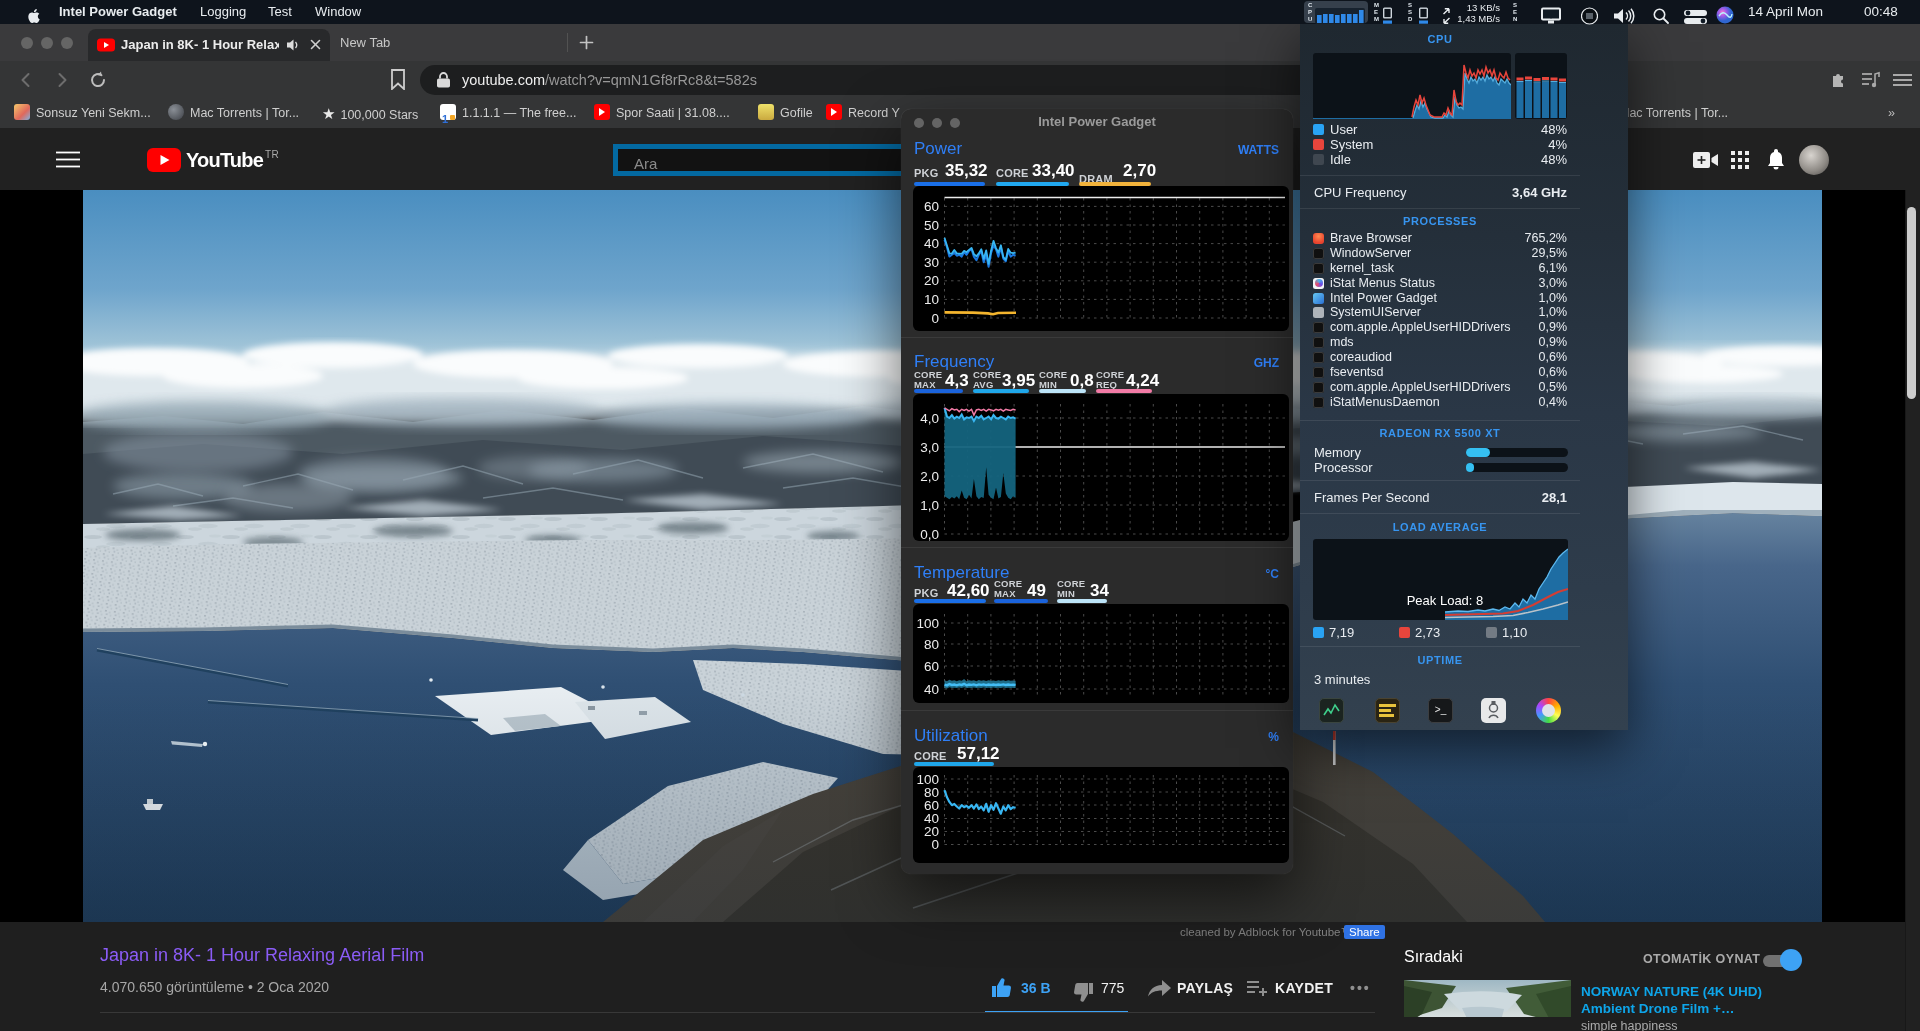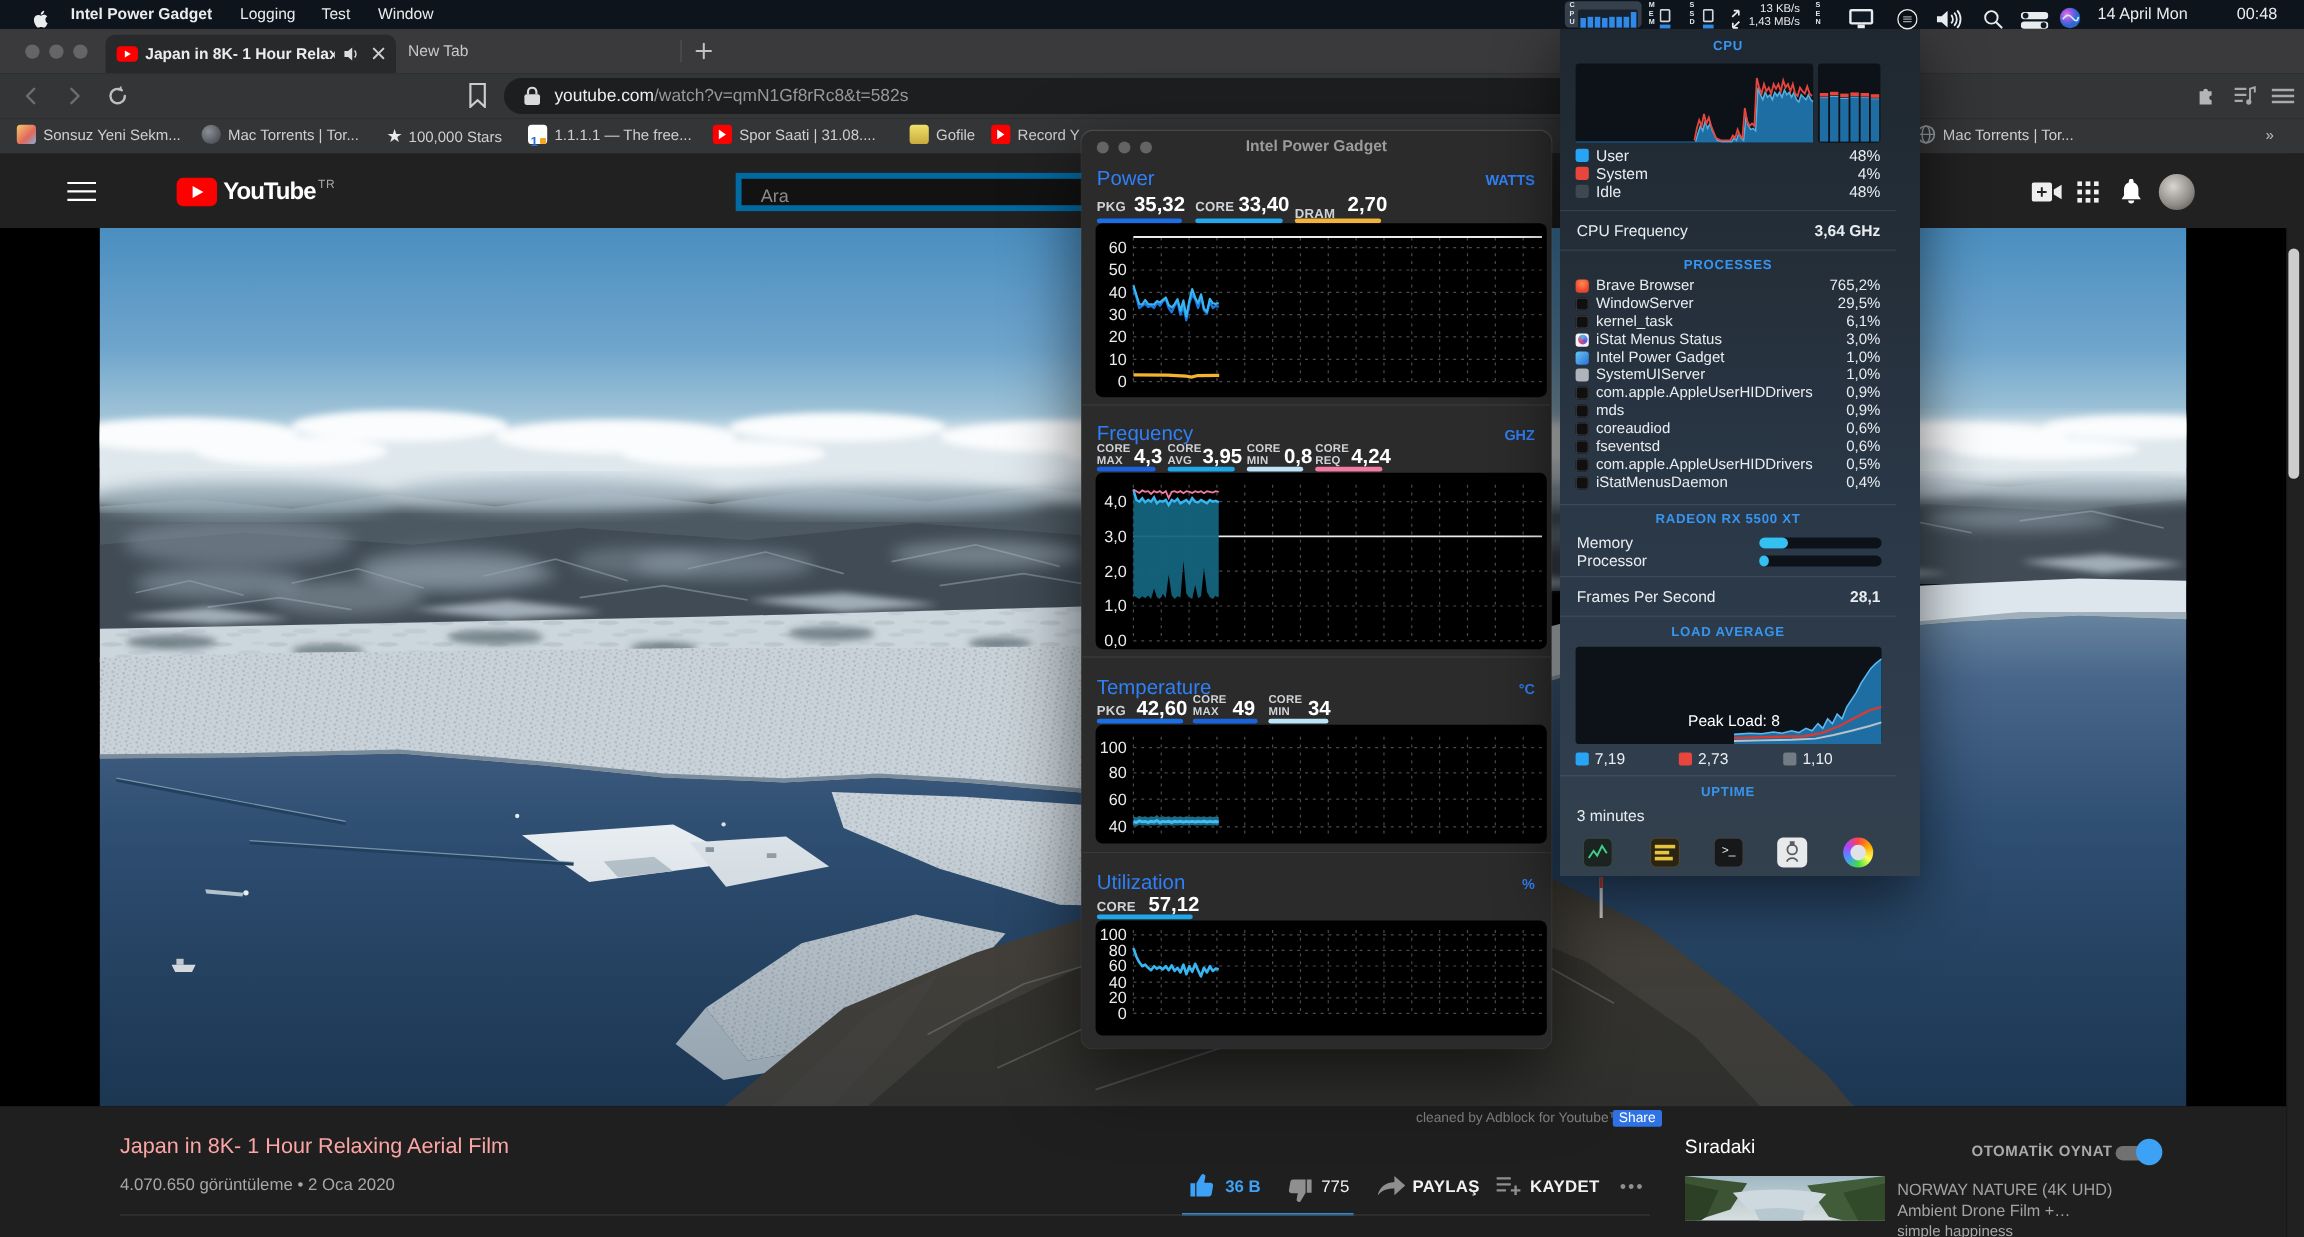--- a/index.html
+++ b/index.html
@@ -30,21 +30,21 @@
 
 
 #ipg { position:absolute; left:901px; top:109px; width:392px; height:765px; background:#2b2b2b; border-radius:10px; box-shadow:0 22px 60px rgba(0,0,0,.6), 0 0 1px rgba(255,255,255,.25); z-index:20; }
 .ipg-sec-label { color:#2f7ff7; font-size:17px; }
 .ipg-unit { color:#2f7ff7; font-size:12px; font-weight:bold; }
 .gbox { position:absolute; background:#000; border-radius:6px; }
 .statlbl { color:#cfd2d6; font-size:11px; font-weight:bold; letter-spacing:.2px; }
 .statval { color:#fff; font-size:17px; font-weight:bold; }
 
 
-#istat { position:absolute; left:1300px; top:24px; width:300px; height:706px; background:linear-gradient(180deg,#1f2830 0%,#242f3a 30%,#2a3746 55%,#2e3c4b 80%,#33414f 100%); box-shadow:0 18px 50px rgba(0,0,0,.6); z-index:30; color:#e9edf1; font-size:13px; }
+#istat { position:absolute; left:1300px; top:24px; width:328px; height:706px; background:linear-gradient(180deg,#1f2830 0%,#242f3a 30%,#2a3746 55%,#2e3c4b 80%,#33414f 100%); box-shadow:0 18px 50px rgba(0,0,0,.6); z-index:30; color:#e9edf1; font-size:13px; }
 .sechead { color:#3795f0; font-size:11px; font-weight:bold; letter-spacing:.6px; text-align:center; }
 .divline { position:absolute; left:0; width:280px; height:1px; background:rgba(255,255,255,.09); }
 .prow { position:relative; height:14.9px; line-height:14.9px; font-size:12.5px; }
 .picon { position:absolute; left:13px; top:2px; width:11px; height:11px; border-radius:2.5px; }
 .pname { position:absolute; left:30px; white-space:nowrap; }
 .ppct { position:absolute; right:13px; }
 </style>
 </head>
 <body>
 <div id="stage">
@@ -460,21 +460,21 @@
       <ellipse cx="450" cy="278" rx="55" ry="12" fill="#97a5b0" opacity="0.4"></ellipse>
     </g>
 
     <rect x="0" y="500" width="1739" height="232" fill="url(#vig)"></rect>
   </svg>
   </div>
     </div>
   <div id="below">
     <div class="abs" style="left:1180px;top:4px;color:#828282;font-size:11.5px">cleaned by Adblock for Youtube™</div>
     <div class="abs" style="left:1344px;top:3px;background:#2f72e4;color:#fff;font-size:11.5px;padding:1px 5px;border-radius:2px">Share</div>
-    <div class="abs" style="left:100px;top:23px;color:#fca5a5;font-size:18px">Japan in 8K- 1 Hour Relaxing Aerial Film</div>
+    <div class="abs" style="left:100px;top:23px;color:#8b5cf6;font-size:18px">Japan in 8K- 1 Hour Relaxing Aerial Film</div>
     <div class="abs" style="left:100px;top:57px;color:#a7a7a7;font-size:14px">4.070.650 görüntüleme • 2 Oca 2020</div>
     <svg class="abs" style="left:991px;top:56px" width="21" height="20" viewBox="0 0 21 20">
         <path d="M1 8 h4 v11 H1 Z M6 19 h10.5 a2.2 2.2 0 0 0 2.2-1.8 l1.2-7 A2.2 2.2 0 0 0 17.7 7.6 H12.5 l.9-4.6 A1.9 1.9 0 0 0 9.8 1.6 L6 8 Z" fill="#3da2f5"></path>
       </svg>
     <div class="abs" style="left:1021px;top:58px;color:#3da2f5;font-size:14px;font-weight:bold">36 B</div>
     <svg class="abs" style="left:1073px;top:60px" width="21" height="20" viewBox="0 0 21 20">
         <g transform="rotate(180 10.5 10)">
           <path d="M1 8 h4 v11 H1 Z M6 19 h10.5 a2.2 2.2 0 0 0 2.2-1.8 l1.2-7 A2.2 2.2 0 0 0 17.7 7.6 H12.5 l.9-4.6 A1.9 1.9 0 0 0 9.8 1.6 L6 8 Z" fill="#8f8f8f"></path>
         </g>
       </svg>
@@ -512,21 +512,21 @@
           <rect width="167" height="51" fill="url(#nw1)"></rect>
           <path d="M0 0 L52 6 L38 28 L0 40 Z" fill="#3d5434"></path>
           <path d="M0 6 L28 12 L18 34 L0 46 Z" fill="#2c4026"></path>
           <path d="M167 0 L102 8 L120 34 L167 46 Z" fill="#415c38"></path>
           <path d="M167 6 L132 14 L146 40 L167 51 Z" fill="#314a2a"></path>
           <path d="M40 14 Q80 8 118 15 L102 32 Q80 27 57 32 Z" fill="#cdd9de"></path>
           <path d="M58 28 Q80 25 100 29 L96 45 Q82 41 66 45 Z" fill="#b8c8d0"></path>
           <text x="83" y="49" text-anchor="middle" fill="#f0f3f4" font-size="16" font-family="Liberation Sans" letter-spacing="4">NORWAY</text>
         </svg>
     </div>
-    <div class="abs" style="left:1581px;top:61px;color:#a3a3a3;font-size:13.5px;font-weight:normal;line-height:17px">NORWAY NATURE (4K UHD)<br>Ambient Drone Film +…</div>
+    <div class="abs" style="left:1581px;top:61px;color:#0ea5e9;font-size:13.5px;font-weight:bold;line-height:17px">NORWAY NATURE (4K UHD)<br>Ambient Drone Film +…</div>
     <div class="abs" style="left:1581px;top:97px;color:#aaa;font-size:12.5px">simple happiness</div>
   </div>
   <div id="scrollcol"></div>
   <div id="scrollthumb"></div>
   <div id="ipg">
     <div class="abs" style="left:13px;top:9px;width:10px;height:10px;border-radius:50%;background:#646464"></div>
     <div class="abs" style="left:31px;top:9px;width:10px;height:10px;border-radius:50%;background:#646464"></div>
     <div class="abs" style="left:49px;top:9px;width:10px;height:10px;border-radius:50%;background:#646464"></div>
     <div class="abs" style="left:0;top:5px;width:392px;text-align:center;color:#9b9b9b;font-size:13px;font-weight:bold">Intel Power Gadget</div>
 

